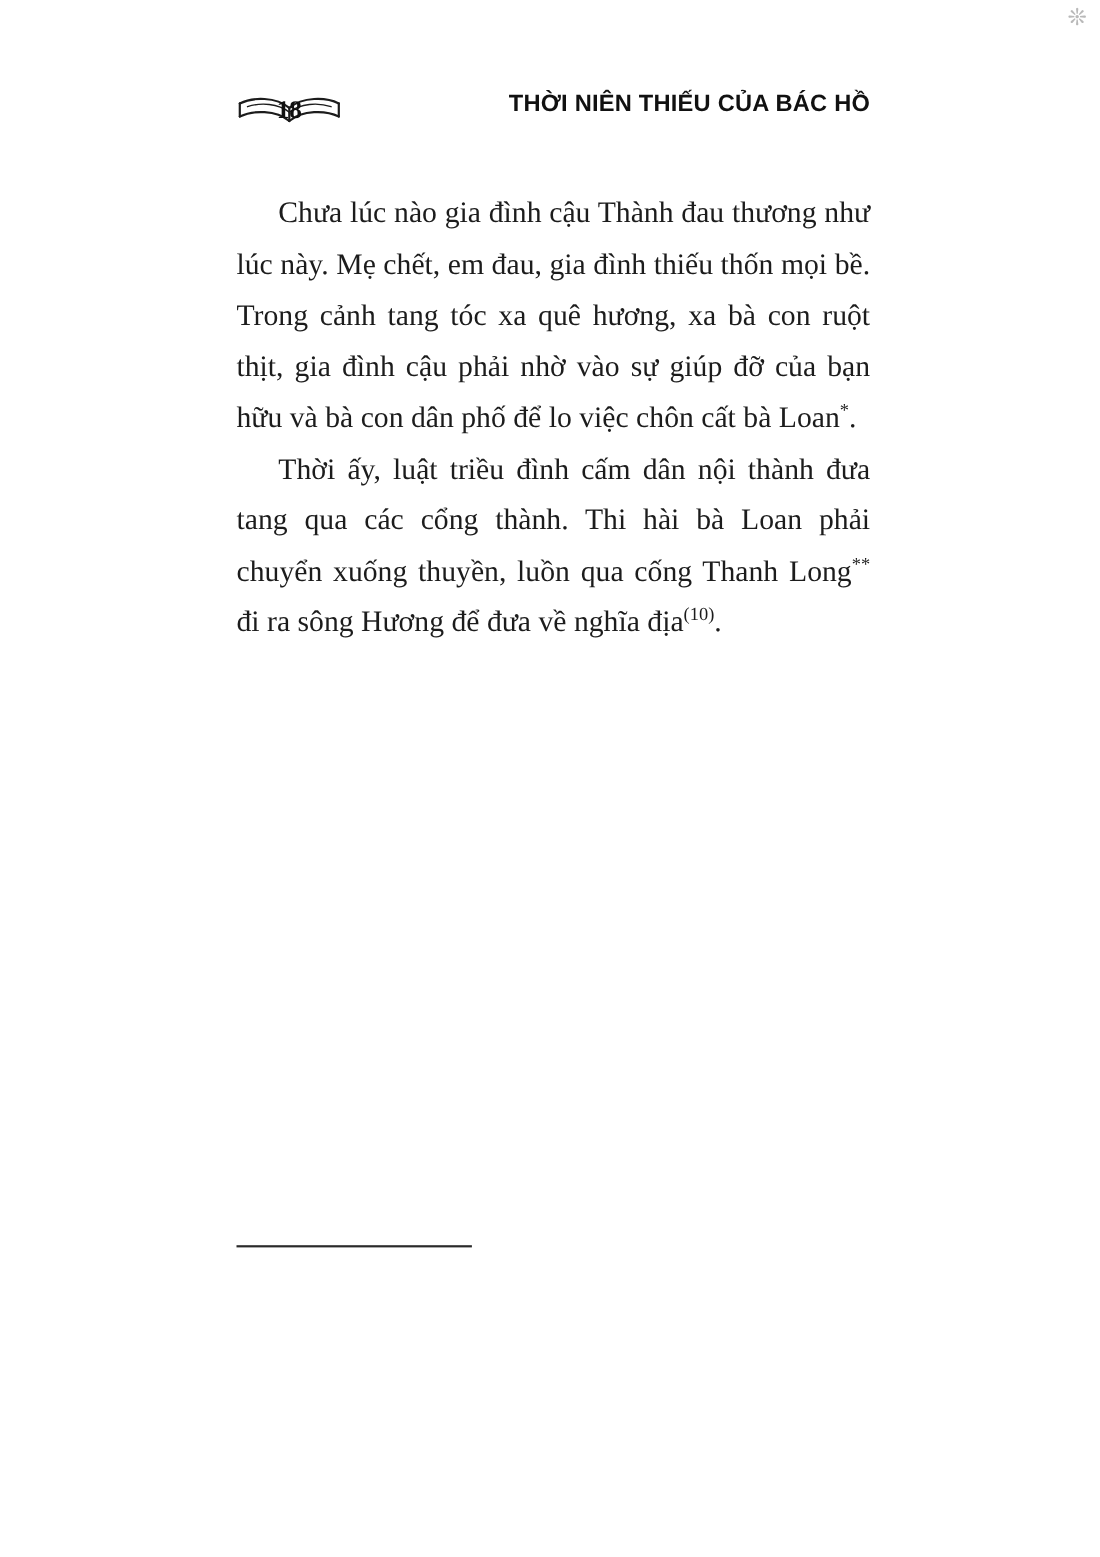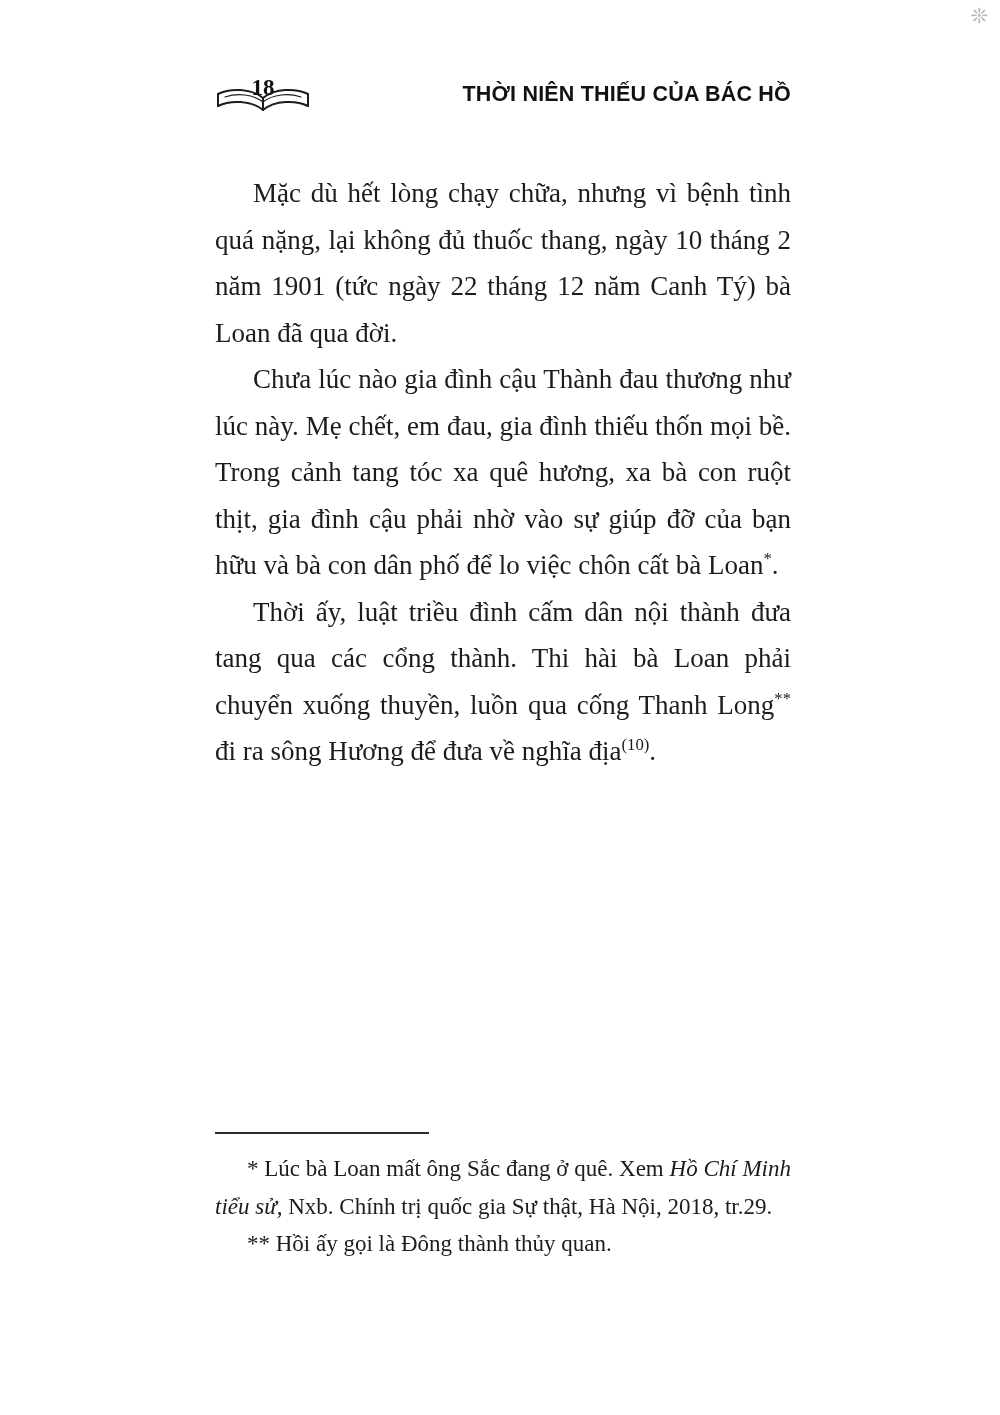--- a/index.html
+++ b/index.html
@@ -33,21 +33,21 @@
   }
   .ornament {
     position: relative;
     width: 96px;
     height: 46px;
     flex: 0 0 auto;
   }
   .ornament svg { position: absolute; left: 0; top: 11px; }
   .pagenum {
     position: absolute;
-    left: 0; right: 0; top: 1px;
+    left: 0; right: 0; top: 13px;
     text-align: center;
     font-weight: 700;
     font-size: 23px;
     color: #111;
   }
   .running-title {
     flex: 1;
     text-align: right;
     font-family: "Liberation Sans", "DejaVu Sans", sans-serif;
     font-weight: 700;
@@ -112,28 +112,23 @@
         <path d="M48 13 L48 25"></path>
         <path d="M48 17 C 38 9, 22 8, 10 12" stroke-width="1.2"></path>
         <path d="M48 17 C 58 9, 74 8, 86 12" stroke-width="1.2"></path>
       </svg>
       <span class="pagenum">18</span>
     </div>
     <div class="running-title">THỜI NIÊN THIẾU CỦA BÁC HỒ</div>
   </header>
 
   <main class="body-text">
-    <p class="para"><span>Mặc dù hết lòng chạy chữa, nhưng vì bệnh tình quá nặng, lại không đủ thuốc thang, ngày 10 tháng 2 năm 1901 (tức ngày 22 tháng 12 năm Canh Tý) bà Loan đã qua đời.</span></p>
 
     <p class="para"><span>Chưa lúc nào gia đình cậu Thành đau thương như lúc này. Mẹ chết, em đau, gia đình thiếu thốn mọi bề. Trong cảnh tang tóc xa quê hương, xa bà con ruột thịt, gia đình cậu phải nhờ vào sự giúp đỡ của bạn hữu và bà con dân phố để lo việc chôn cất bà Loan</span><span class="sup">*</span><span>.</span></p>
 
     <p class="para"><span>Thời ấy, luật triều đình cấm dân nội thành đưa tang qua các cổng thành. Thi hài bà Loan phải chuyển xuống thuyền, luồn qua cống Thanh Long</span><span class="sup">**</span><span> đi ra sông Hương để đưa về nghĩa địa</span><span class="sup">(10)</span><span>.</span></p>
 
   </main>
 
   <div class="footnote-sep"></div>
 
-  <section class="footnotes">
-    <p class="para"><span>* Lúc bà Loan mất ông Sắc đang ở quê. Xem </span><span class="em">Hồ Chí Minh tiểu sử</span><span>, Nxb. Chính trị quốc gia Sự thật, Hà Nội, 2018, tr.29.</span></p>
-    <p class="para"><span>** Hồi ấy gọi là Đông thành thủy quan.</span></p>
-  </section>
 
 </div>
 
 </body></html>

